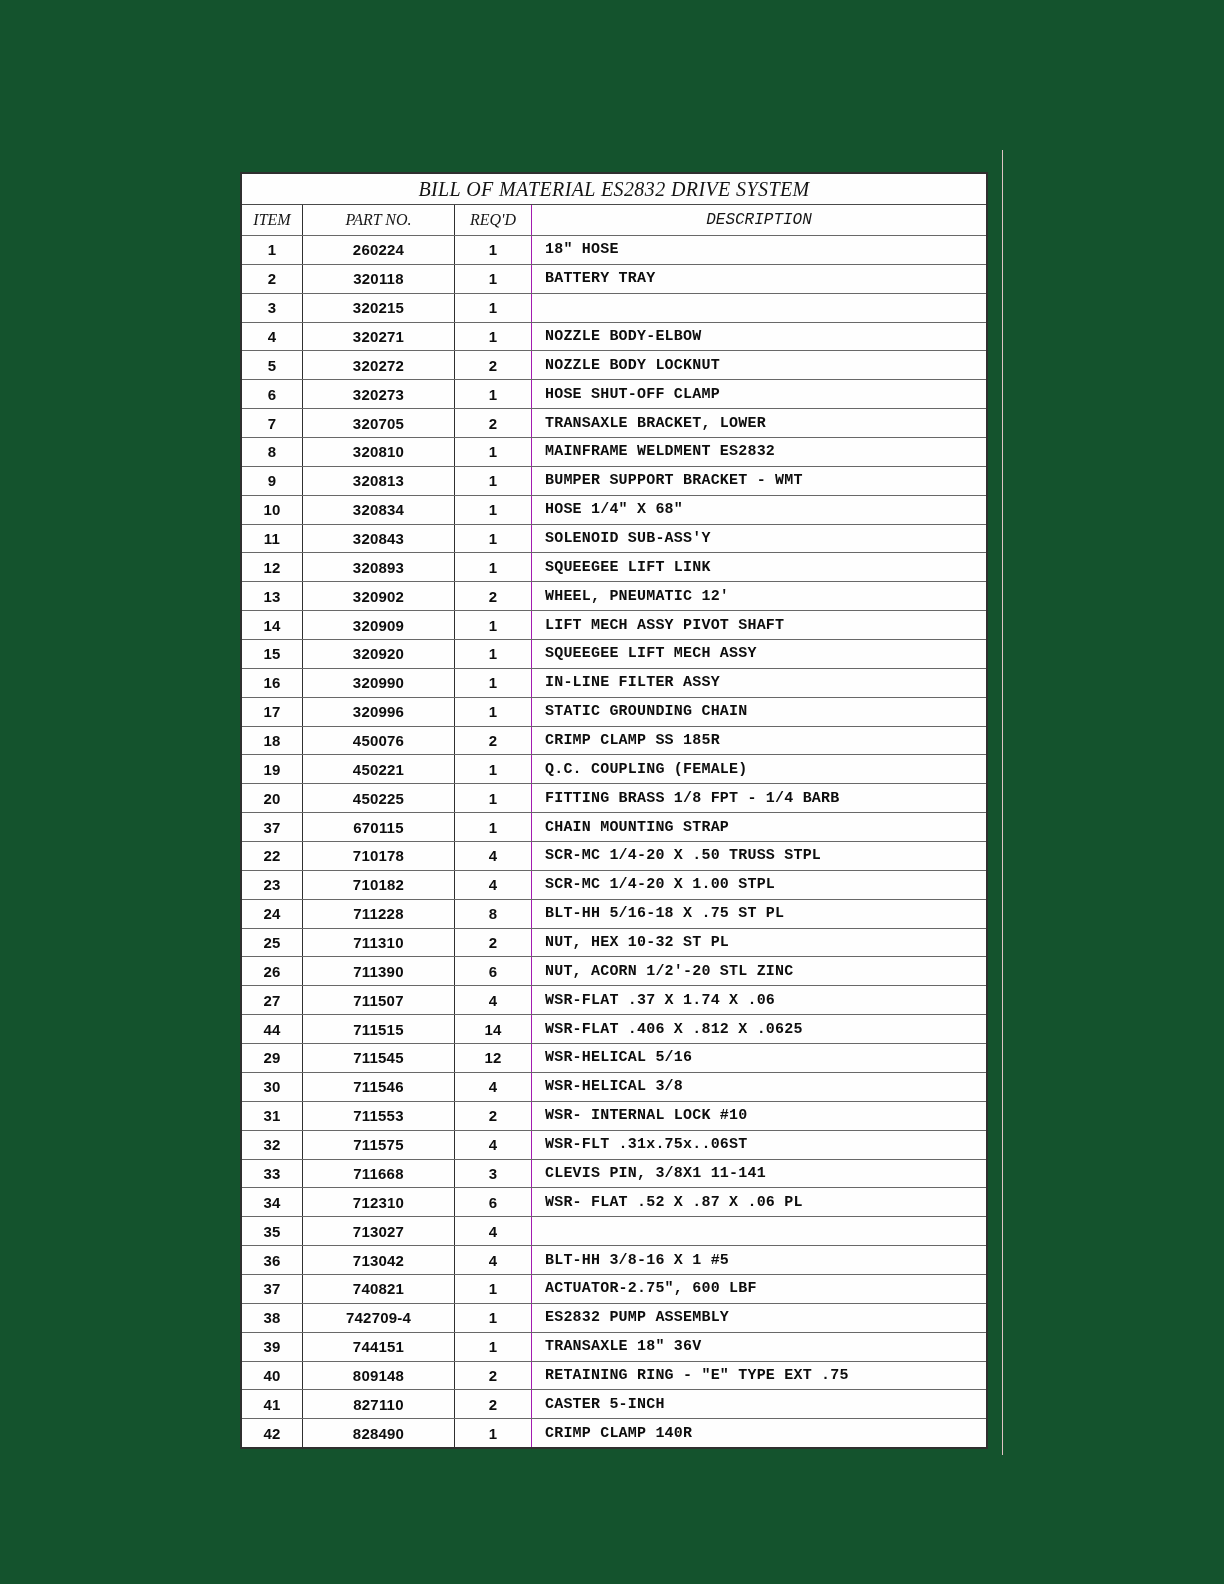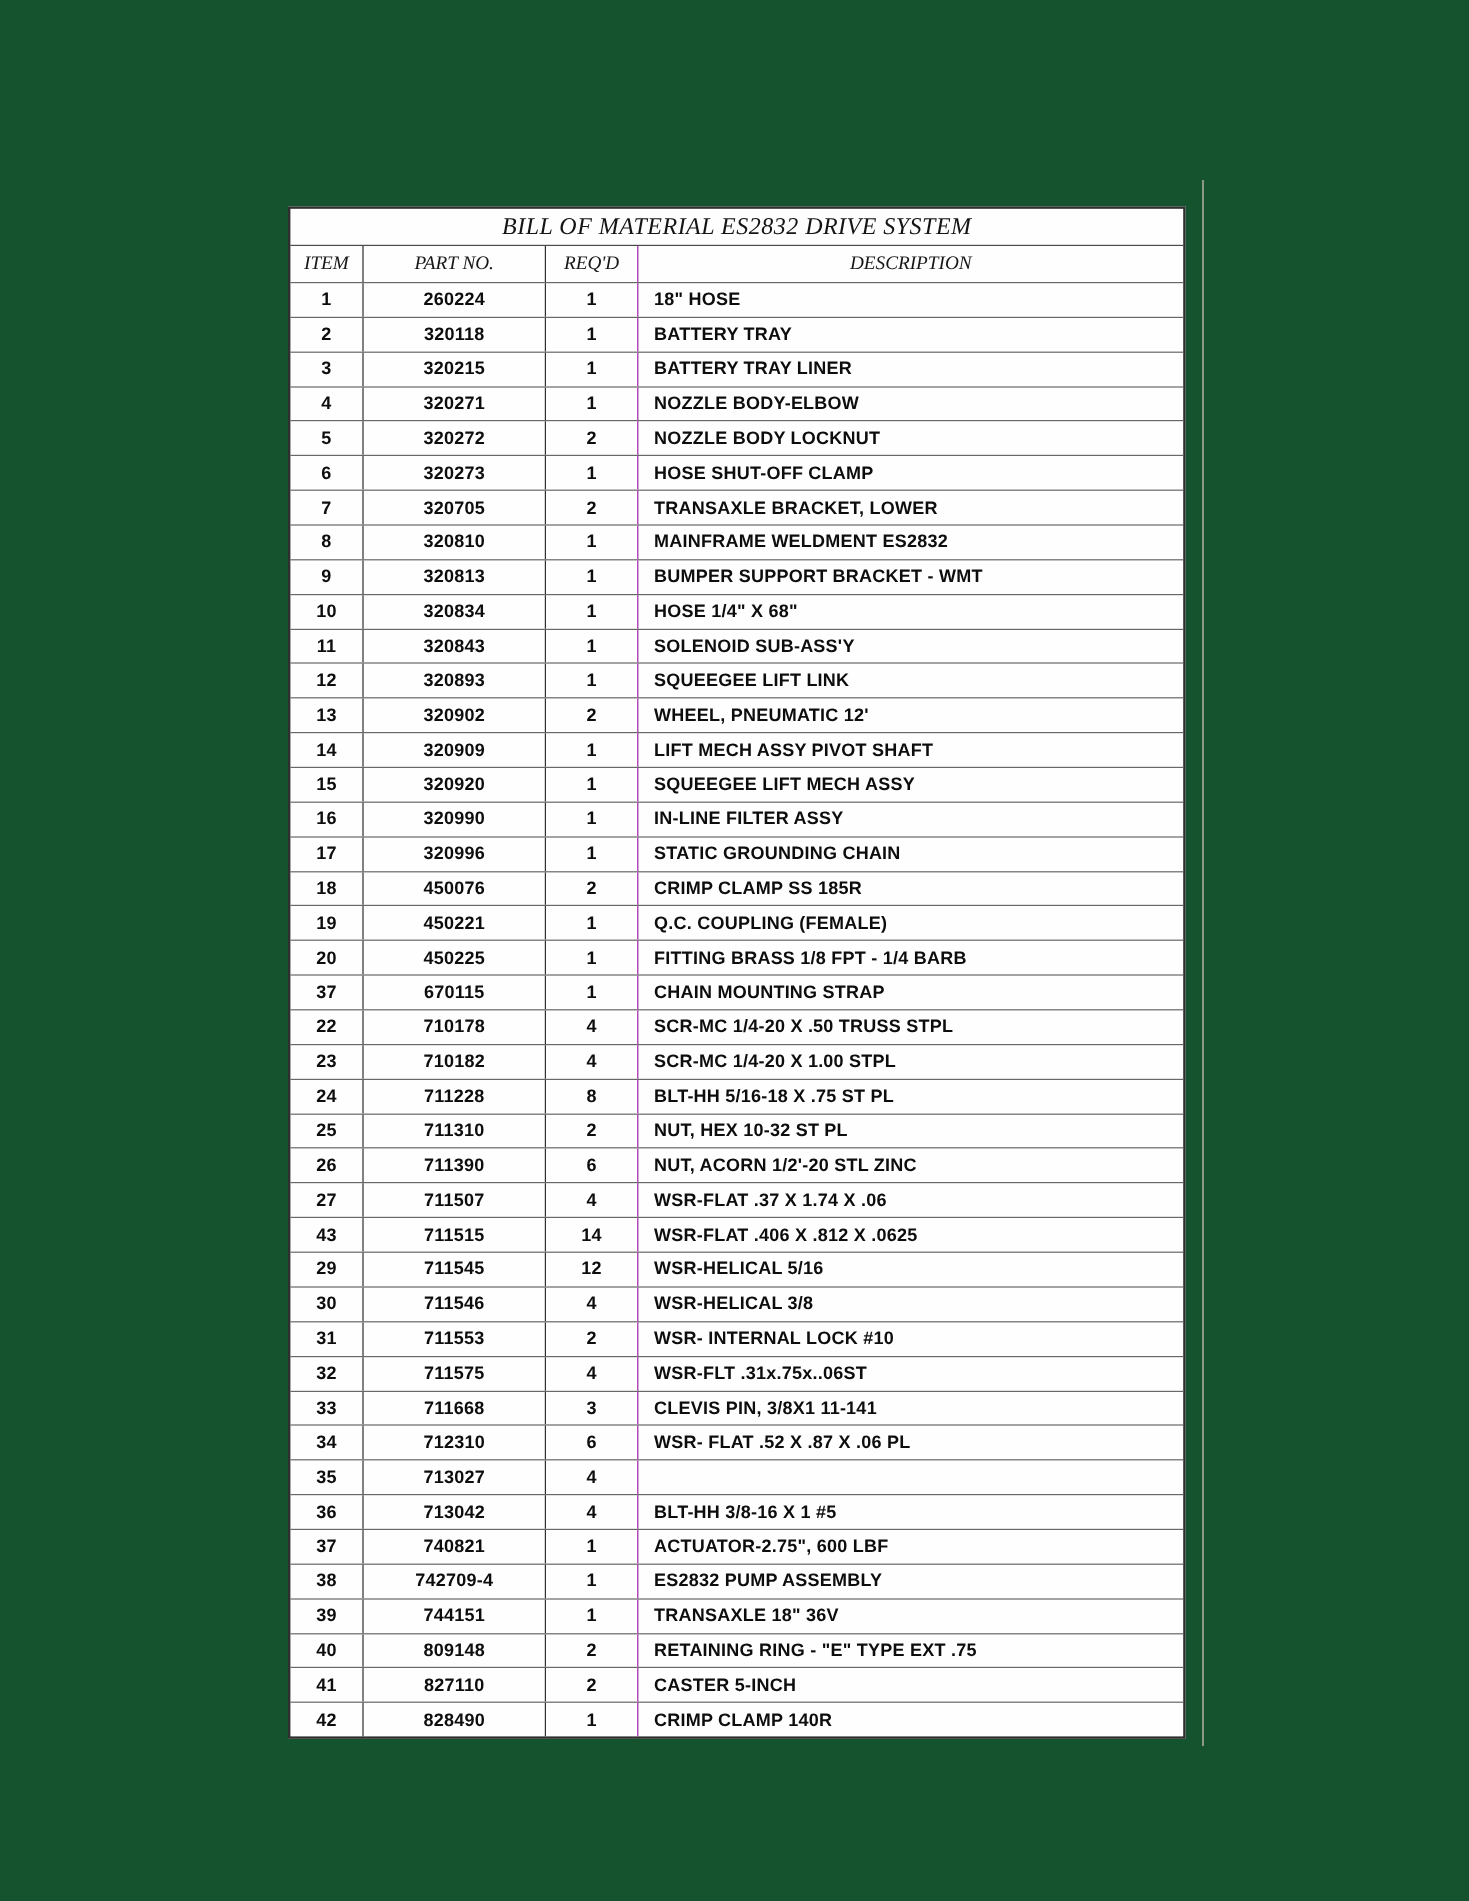--- a/index.html
+++ b/index.html
@@ -72,21 +72,21 @@
     align-items: center;
     justify-content: center;
     overflow: hidden;
     white-space: nowrap;
   }
   .col-item { width: 61px;  border-right: 1px solid #2f2f2f; }
   .col-part { width: 152px; border-right: 1px solid #2f2f2f; }
   .col-req  { width: 77px;  border-right: 1px solid #a21caf; }
   .col-desc { flex: 1; }
   .data-row .col-desc,
-  .header-row .col-desc { justify-content: flex-start; padding-left: 13px; }
+  .header-row .col-desc { justify-content: flex-start; padding-left: 13px; font-family: Liberation Mono, monospace; }
   .header-row .col-desc { justify-content: center; padding-left: 0; }
 </style>
 </head>
 <body>
 
 <div class="page">
 
   <div class="edge-line"></div>
 
   <div class="bom-table">
@@ -112,21 +112,20 @@
     <div class="cell col-item">2</div>
     <div class="cell col-part">320118</div>
     <div class="cell col-req">1</div>
     <div class="cell col-desc">BATTERY TRAY</div>
   </div>
 
   <div class="data-row">
     <div class="cell col-item">3</div>
     <div class="cell col-part">320215</div>
     <div class="cell col-req">1</div>
-    <div class="cell col-desc">BATTERY TRAY LINER</div>
   </div>
 
   <div class="data-row">
     <div class="cell col-item">4</div>
     <div class="cell col-part">320271</div>
     <div class="cell col-req">1</div>
     <div class="cell col-desc">NOZZLE BODY-ELBOW</div>
   </div>
 
   <div class="data-row">
@@ -284,21 +283,21 @@
   </div>
 
   <div class="data-row">
     <div class="cell col-item">27</div>
     <div class="cell col-part">711507</div>
     <div class="cell col-req">4</div>
     <div class="cell col-desc">WSR-FLAT .37 X 1.74 X .06</div>
   </div>
 
   <div class="data-row">
-    <div class="cell col-item">43</div>
+    <div class="cell col-item">44</div>
     <div class="cell col-part">711515</div>
     <div class="cell col-req">14</div>
     <div class="cell col-desc">WSR-FLAT .406 X .812 X .0625</div>
   </div>
 
   <div class="data-row">
     <div class="cell col-item">29</div>
     <div class="cell col-part">711545</div>
     <div class="cell col-req">12</div>
     <div class="cell col-desc">WSR-HELICAL 5/16</div>

